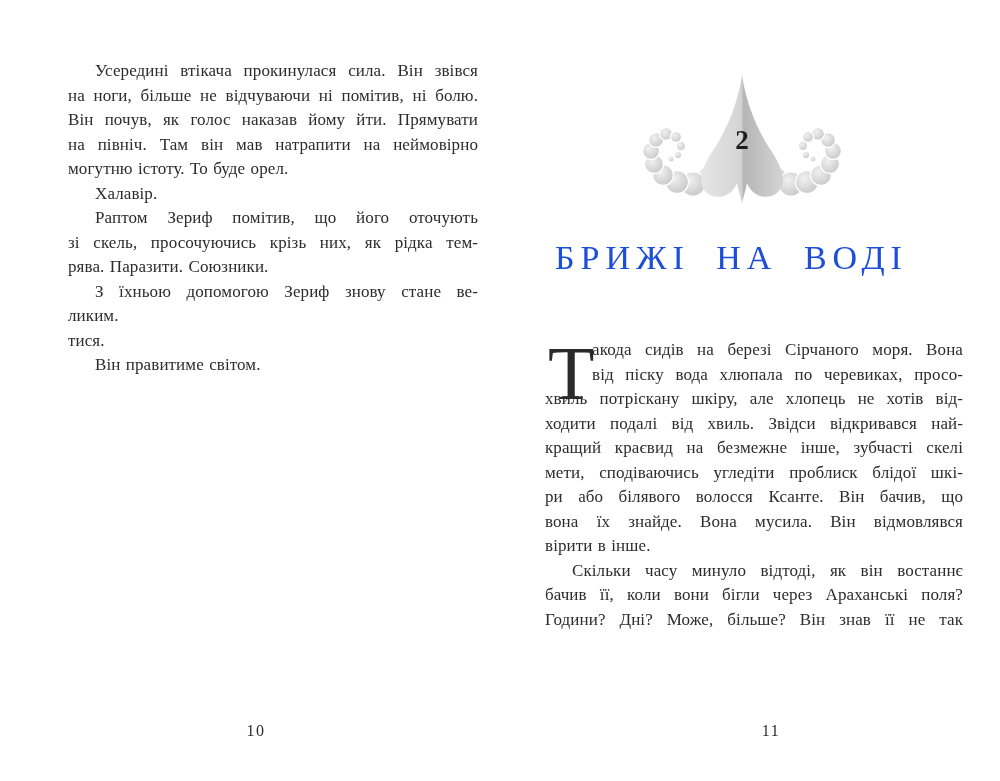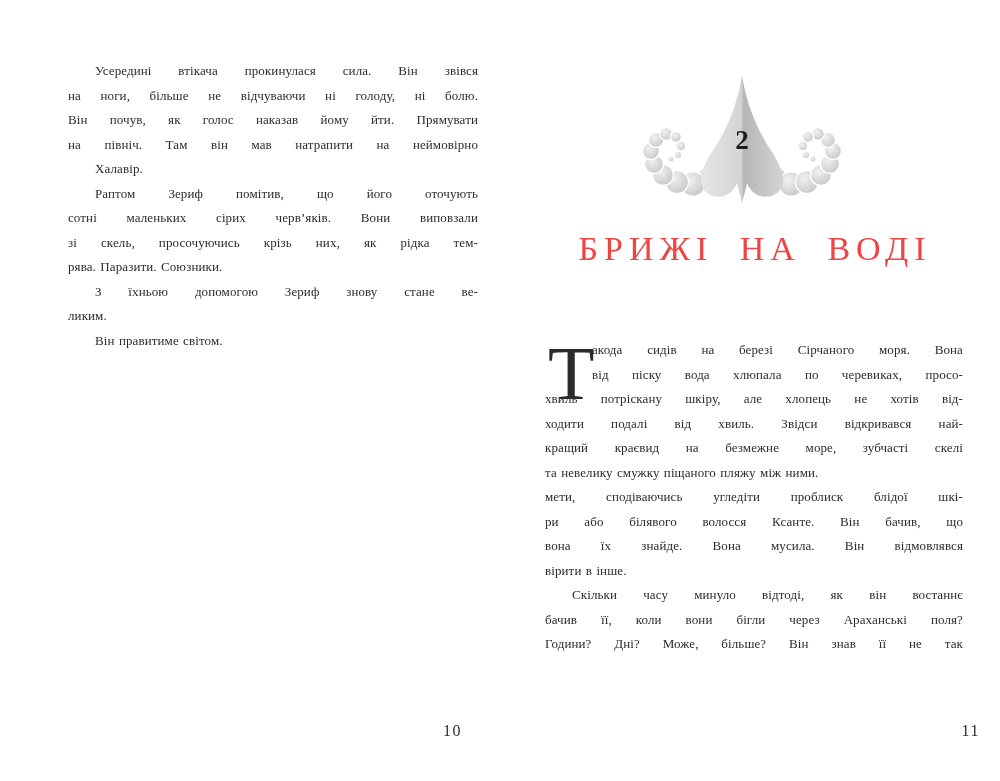--- a/index.html
+++ b/index.html
@@ -1,73 +1,74 @@
 <!DOCTYPE html>
 <html><head>
 <meta charset="utf-8">
 <style>
   html,body{margin:0;padding:0;background:#ffffff;}
   .spread{
     position:relative;width:1000px;height:781px;background:#ffffff;
     font-family:"Liberation Serif",serif;color:#2c2c2c;overflow:hidden;
   }
-  .bodytext{position:absolute;font-size:13px;line-height:24.5px;}
+  .bodytext{position:absolute;font-size:17px;line-height:24.5px;}
   #left-body{left:68px;top:59px;width:410px;}
   #right-body{left:545px;top:338px;width:418px;}
   .para{margin:0;}
   .line{
     text-align:justify;text-align-last:justify;
     word-spacing:1px;letter-spacing:0.1px;white-space:normal;
   }
   .line.end{text-align-last:left;}
   .line.first{padding-left:27px;}
   .line.dc{margin-left:47px;}
   .dropcap{
     position:absolute;left:548px;top:335px;width:46px;height:70px;
     font-size:76px;line-height:76px;font-weight:400;color:#2a2a2a;
   }
   .chapter-title{
-    position:absolute;left:538px;top:222px;width:418px;margin:8px;
-    text-align:center;font-size:34px;font-weight:400;color:#ef4444;
+    position:absolute;left:538px;top:222px;width:418px;margin:17px;
+    font-size:34px;font-weight:400;color:#1d4ed8;
     letter-spacing:6px;word-spacing:12px;
   }
   .ornament{position:absolute;left:632px;top:73px;width:220px;height:135px;}
   .pagenum{
-    position:absolute;top:722px;text-align:right;
+    position:absolute;top:722px;text-align:center;
     font-size:16px;letter-spacing:1.5px;color:#2c2c2c;
   }
   #pagenum-left{left:50px;width:412px;}
   #pagenum-right{left:562px;width:418px;}
 </style>
 </head>
 <body>
 
 <div class="spread">
 
   <div class="bodytext" id="left-body">
       <div class="para">
         <div class="line first">Усередині втікача прокинулася сила. Він звівся</div>
-        <div class="line">на ноги, більше не відчуваючи ні голоду, ні болю.</div>
+        <div class="line">на ноги, більше не відчуваючи ні помітив, ні болю.</div>
         <div class="line">Він почув, як голос наказав йому йти. Прямувати</div>
         <div class="line">на північ. Там він мав натрапити на неймовірно</div>
+        <div class="line end">могутню істоту. То буде орел.</div>
       </div>
       <div class="para">
         <div class="line first end">Халавір.</div>
       </div>
       <div class="para">
         <div class="line first">Раптом Зериф помітив, що його оточують</div>
-        <div class="line">сотні маленьких сірих черв’яків. Вони виповзали</div>
         <div class="line">зі скель, просочуючись крізь них, як рідка тем-</div>
         <div class="line end">рява. Паразити. Союзники.</div>
       </div>
       <div class="para">
         <div class="line first">З їхньою допомогою Зериф знову стане ве-</div>
         <div class="line end">ликим.</div>
       </div>
       <div class="para">
+        <div class="line end">тися.</div>
       </div>
       <div class="para">
         <div class="line first end">Він правитиме світом.</div>
       </div>
     </div>
   <div class="pagenum" id="pagenum-left">10</div>
 
   <div class="ornament">
     <svg viewBox="0 0 220 135" width="220" height="135">
       <defs>
@@ -131,22 +132,21 @@
   <h1 class="chapter-title">БРИЖІ НА ВОДІ</h1>
 
   <div class="dropcap">Т</div>
 
   <div class="bodytext" id="right-body">
       <div class="para">
         <div class="line dc">акода сидів на березі Сірчаного моря. Вона</div>
         <div class="line dc">від піску вода хлюпала по черевиках, просо-</div>
         <div class="line">хвиль потріскану шкіру, але хлопець не хотів від-</div>
         <div class="line">ходити подалі від хвиль. Звідси відкривався най-</div>
-        <div class="line">кращий краєвид на безмежне море, зубчасті скелі</div>
-        <div class="line end">та невелику смужку піщаного пляжу між ними.</div>
+        <div class="line">кращий краєвид на безмежне інше, зубчасті скелі</div>
       </div>
       <div class="para">
         <div class="line">мети, сподіваючись угледіти проблиск блідої шкі-</div>
         <div class="line">ри або білявого волосся Ксанте. Він бачив, що</div>
         <div class="line">вона їх знайде. Вона мусила. Він відмовлявся</div>
         <div class="line end">вірити в інше.</div>
       </div>
       <div class="para">
         <div class="line first">Скільки часу минуло відтоді, як він востаннє</div>
         <div class="line">бачив її, коли вони бігли через Араханські поля?</div>

